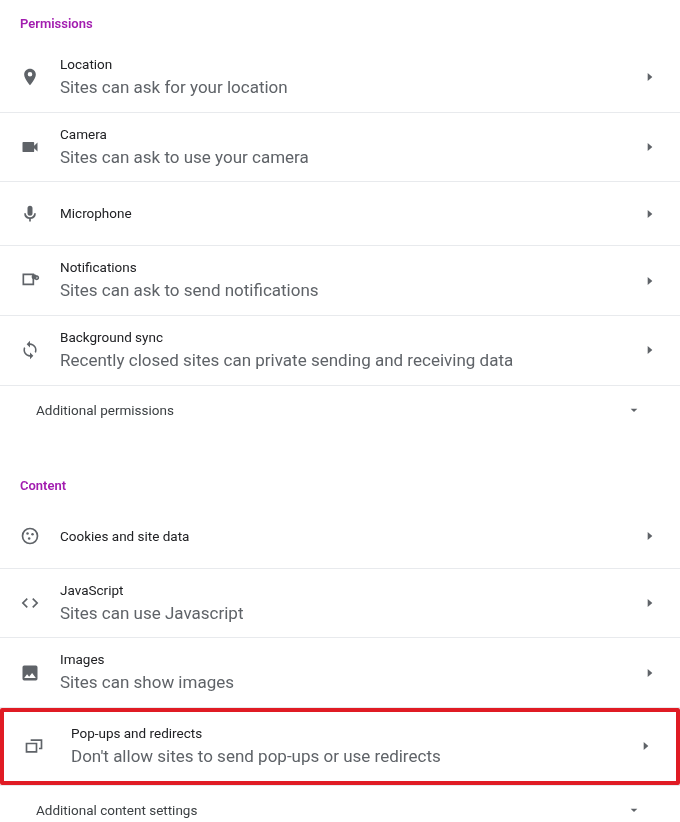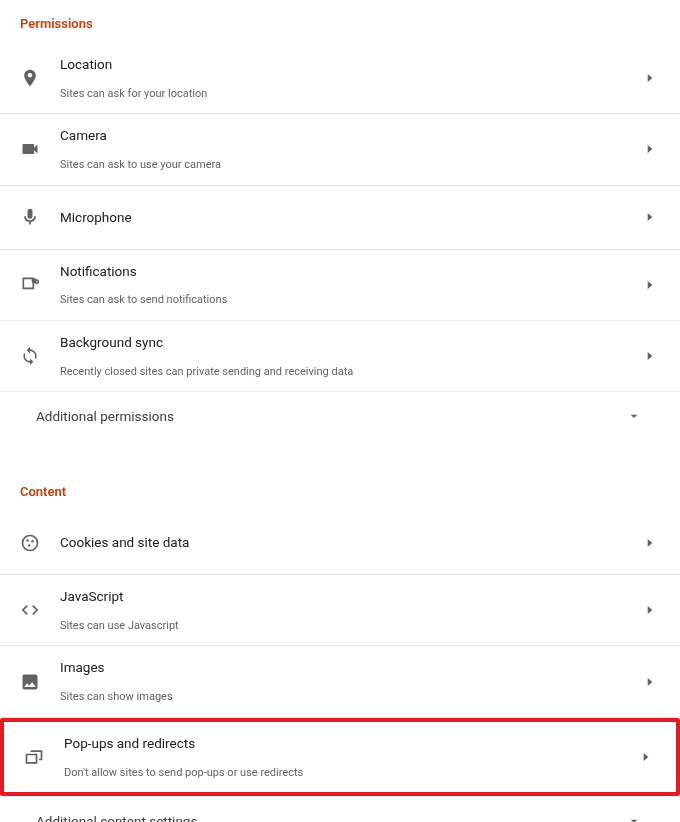--- a/index.html
+++ b/index.html
@@ -9,53 +9,53 @@
     font-family: "Segoe UI", Roboto, Arial, sans-serif;
     font-size: 13px;
     color: #202124;
     background: #ffffff;
     width: 680px;
   }
   .section-header {
     padding: 16px 20px 12px 20px;
     font-size: 13px;
     font-weight: 600;
-    color: #c2410c;
+    color: #a21caf;
   }
   .row {
     display: flex;
     align-items: center;
     padding: 12px 20px;
     border-bottom: 1px solid #e8eaed;
     cursor: pointer;
     min-height: 64px;
   }
-  .row.no-border { border-bottom: none; }
+  .row.no-border { border-bottom: none; gap: 7px; }
   .row .icon-slot {
     width: 20px;
     height: 20px;
     flex: 0 0 20px;
     margin-right: 20px;
     display: flex;
     align-items: center;
     justify-content: center;
     color: #5f6368;
   }
   .row .icon-slot svg { width: 20px; height: 20px; }
   .row .texts { flex: 1 1 auto; }
   .row .title {
     font-size: 13.5px;
     color: #202124;
     line-height: 1.4;
   }
   .row .subtitle {
-    font-size: 11px;
+    font-size: 17px;
     color: #5f6368;
     line-height: 1.4;
-    margin-top: 12px;
+    margin-top: 2px;
   }
   .row .arrow {
     flex: 0 0 20px;
     width: 20px;
     height: 20px;
     display: flex;
     align-items: center;
     justify-content: center;
     color: #5f6368;
   }

